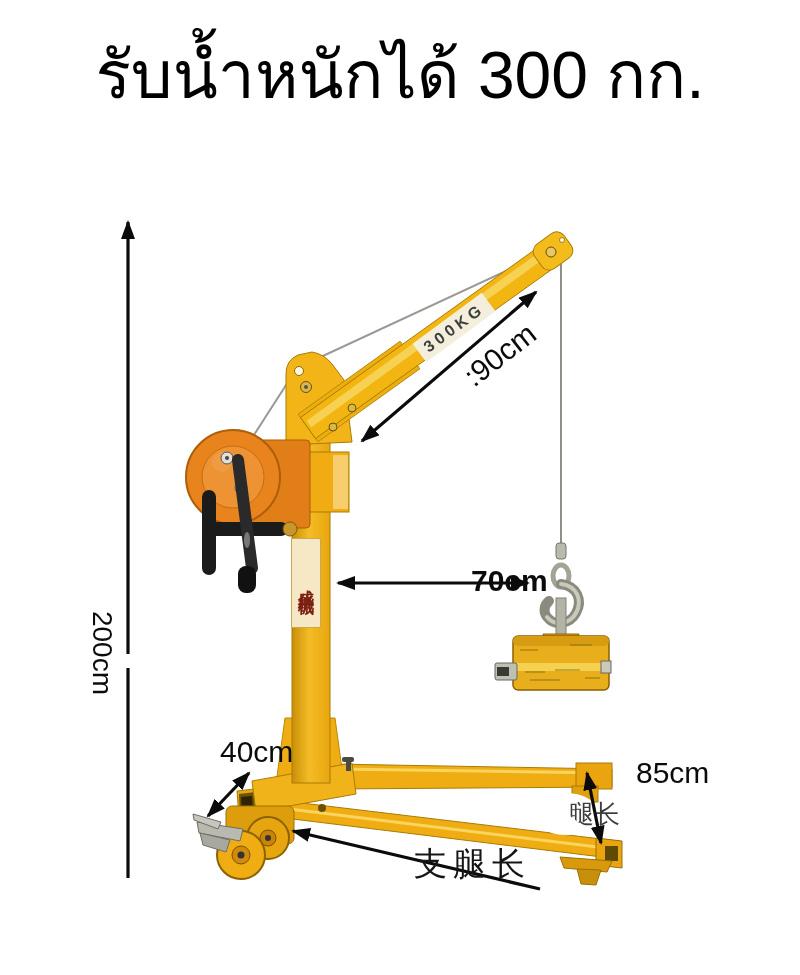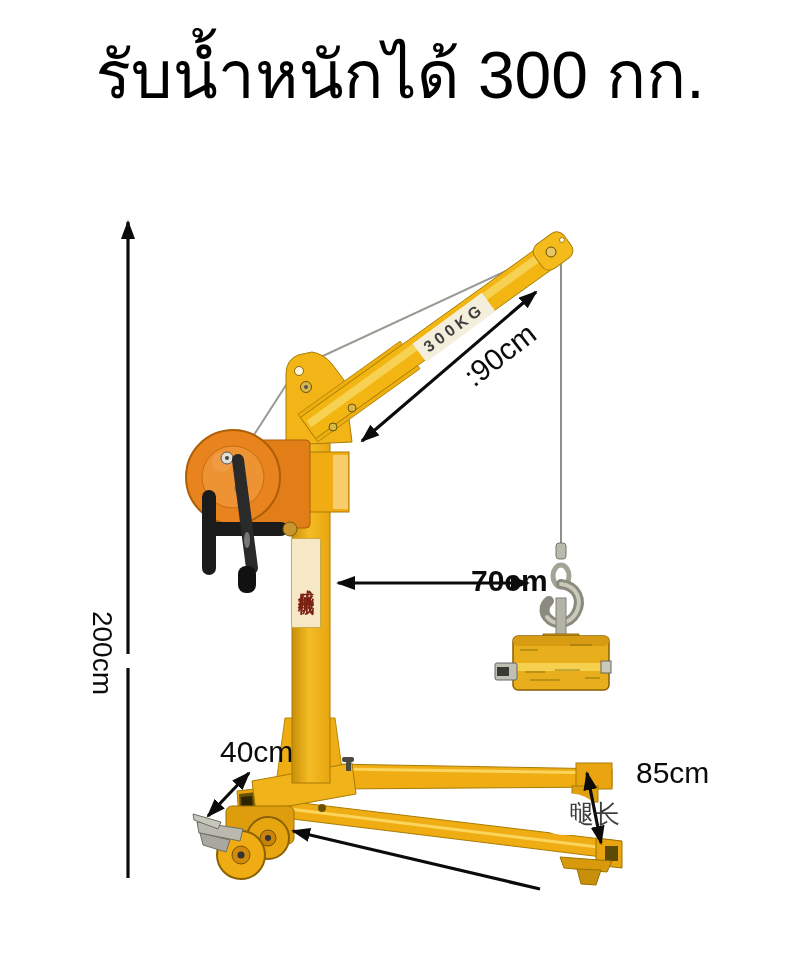--- a/index.html
+++ b/index.html
@@ -206,14 +206,15 @@
 
   <div class="tag-300kg lbl">300KG</div>
 
   <div class="brand lbl">
     <span>成华机械</span>
   </div>
 
   <div class="cap-leg lbl">
     <span class="clip2">腿长</span>
   </div>
+  <div class="cap-legs-bottom lbl">支腿长</div>
 
 </div>
 
 </body></html>

